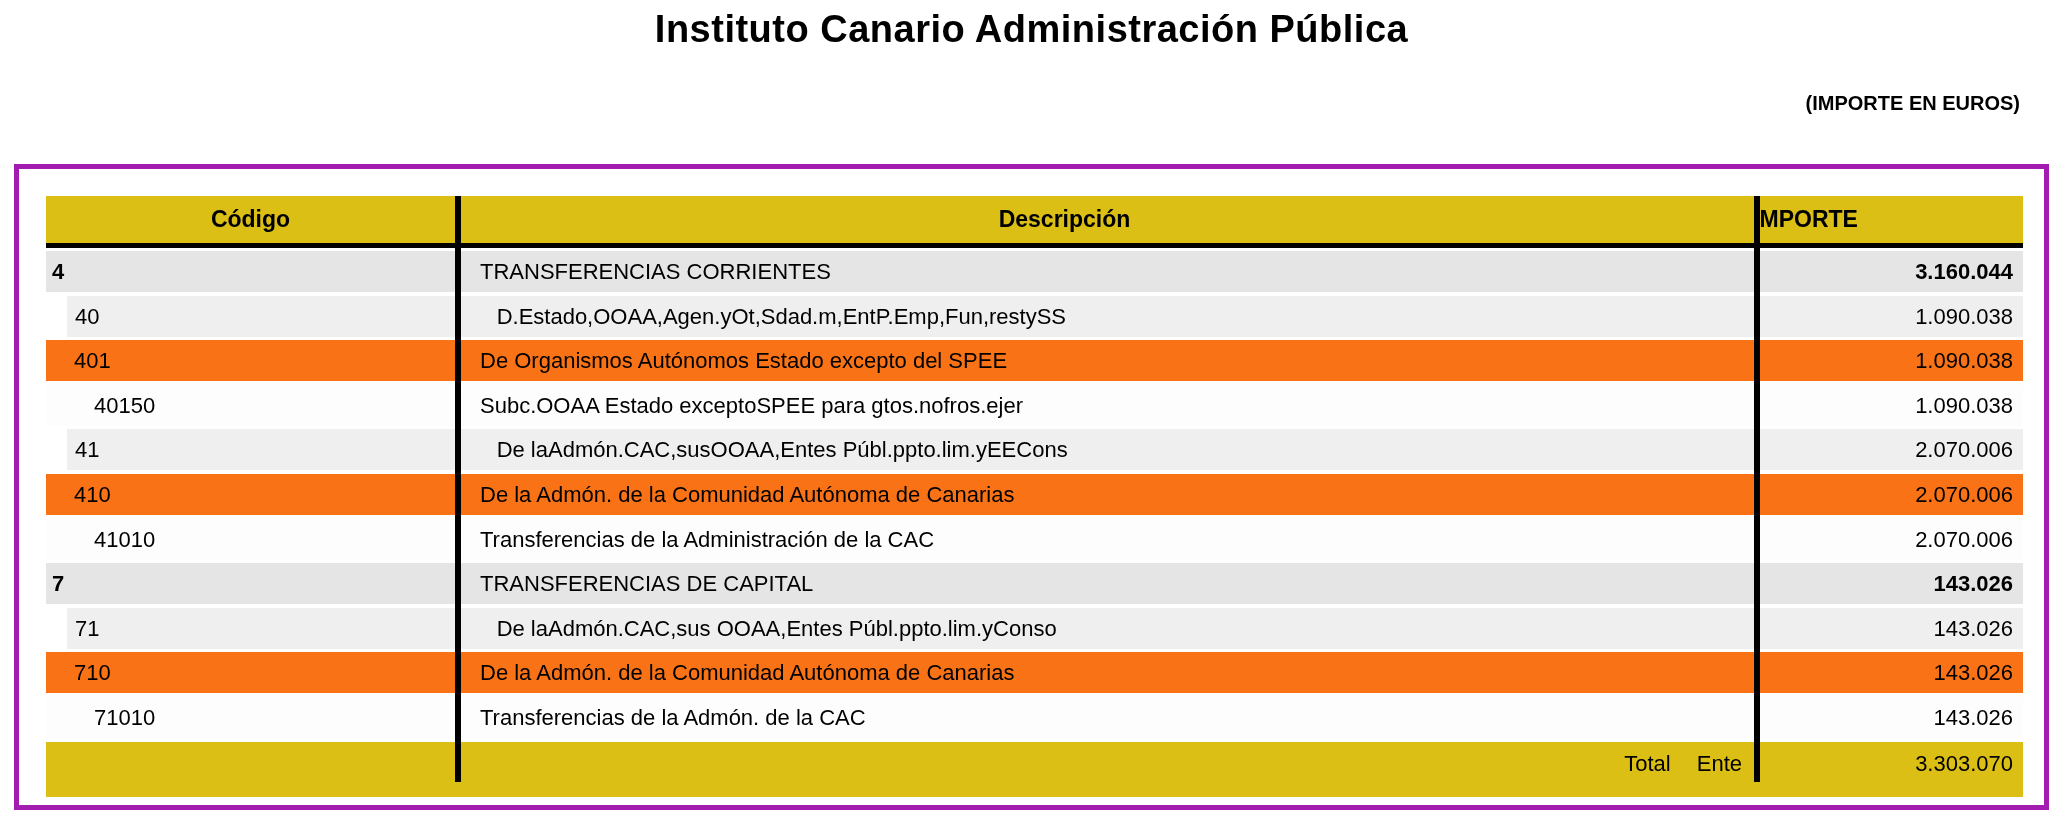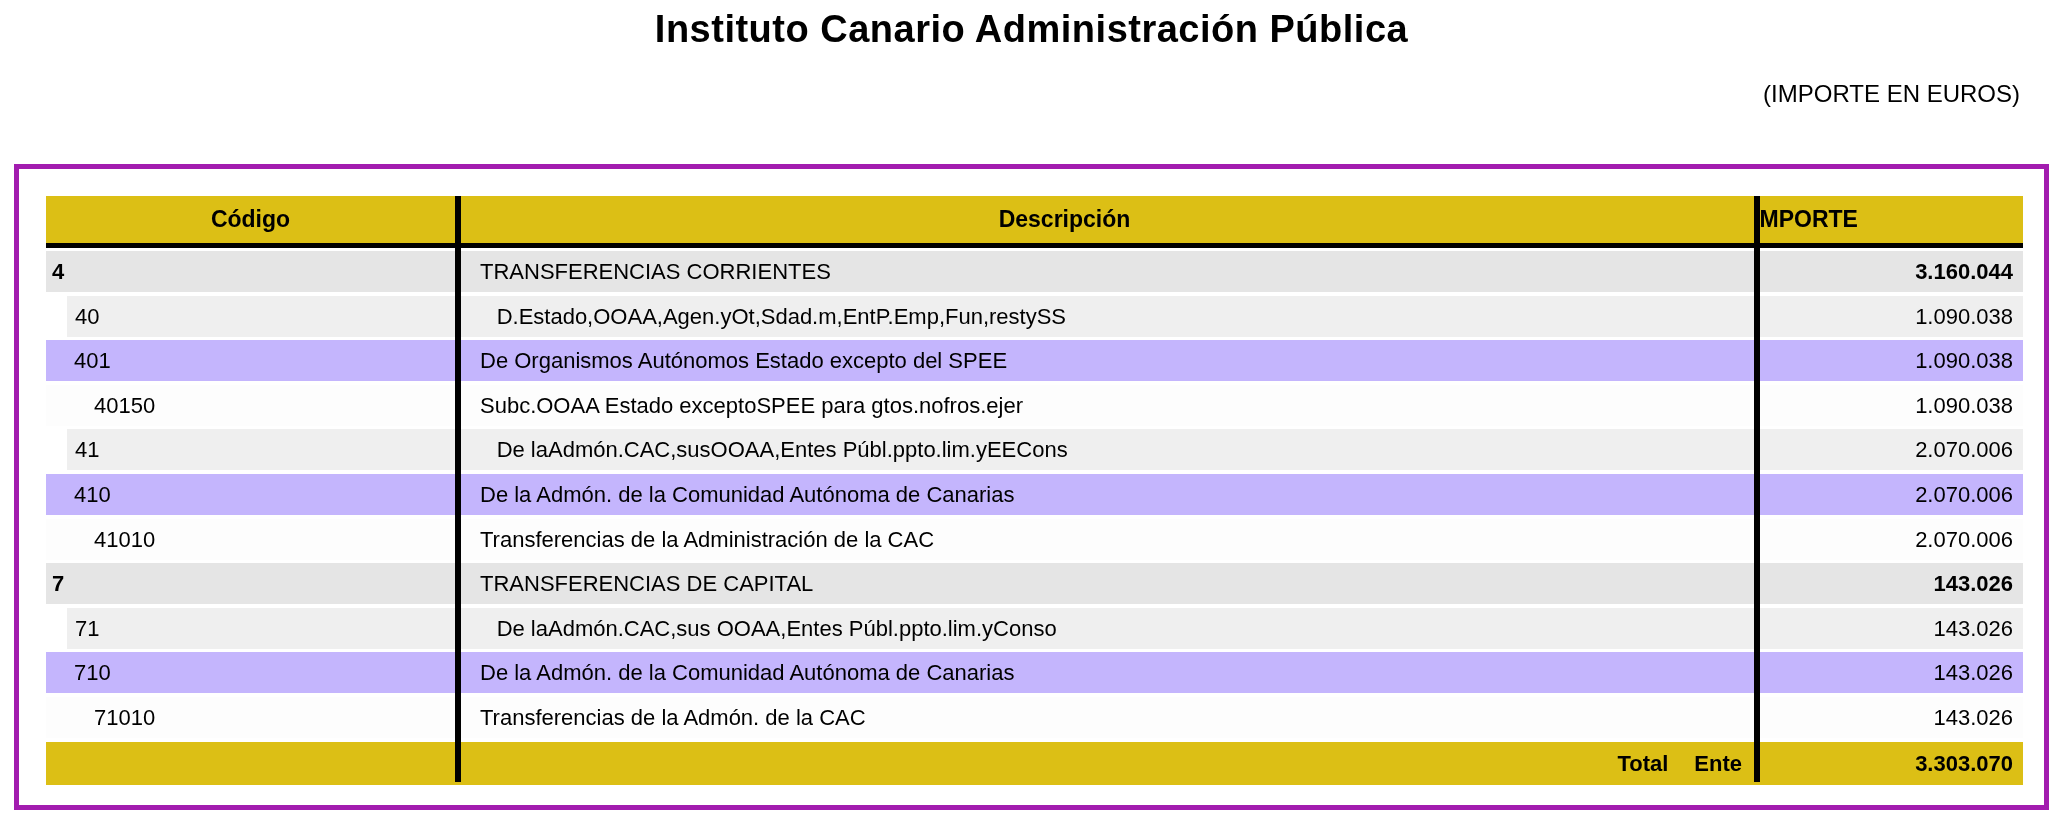--- a/index.html
+++ b/index.html
@@ -11,22 +11,22 @@
     font-family:"Liberation Sans", sans-serif;
     color:#000;
     overflow:hidden;
   }
   .doc-title {
     position:absolute; top:8px; left:0; width:100%;
     text-align:center; font-size:38px; font-weight:bold;
     letter-spacing:0.5px;
   }
   .doc-subtitle {
-    position:absolute; top:80px; right:43px;
-    font-size:24px; font-weight:normal;
+    position:absolute; top:92px; right:43px;
+    font-size:20px; font-weight:bold;
   }
   .frame {
     position:absolute; left:14px; top:164px;
     width:2035px; height:646px;
     border:5px solid #a21caf;
   }
   .cells {
     position:absolute; left:27px; top:27px; width:1977px;
   }
   .header-row {
@@ -38,33 +38,33 @@
   .hc-desc { width:1207px; margin-left:6px; }
   .hc-imp  { width:263px; margin-left:6px; }
   .header-sep { height:5px; background:#000; }
   .rows { padding-top:3px; }
   .row {
     display:flex; height:41px; margin-bottom:3.6px;
     font-size:22px; line-height:41px;
   }
   .row.lvl1 { background:#e5e5e5; }
   .row.lvl2 { background:#efefef;margin-left:21px; }
-  .row.lvl3 { background:#c4b5fd; }
+  .row.lvl3 { background:#f97316; }
   .row.lvl4 { background:#fdfdfd;align-items:center; }
   .cell-code { width:409px; white-space:nowrap; }
   .lvl1 .cell-code { padding-left:6px; }
   .lvl2 .cell-code { padding-left:8px; }
   .lvl3 .cell-code { padding-left:28px; }
   .lvl4 .cell-code { padding-left:48px; }
   .cell-desc { width:1293px; margin-left:6px; padding-left:19px; white-space:nowrap; overflow:hidden; }
   .cell-imp  { width:263px; margin-left:6px; text-align:right; padding-right:10px; white-space:nowrap; }
   .row.em .cell-code, .row.em .cell-imp { font-weight:bold; }
   .total-row {
-    display:flex; height:43px; background:var(--accent);
-    font-size:22px; line-height:43px; font-weight:bold;
+    display:flex; height:55px; background:var(--accent);
+    font-size:22px; line-height:43px; font-weight:normal;
   }
   .total-labels {
     width:1708px; display:flex; justify-content:flex-end;
     gap:26px; padding-right:12px;
   }
   .total-amount { width:263px; margin-left:6px; text-align:right; padding-right:10px; }
   .vline {
     position:absolute; top:0; width:6px; height:586px; background:#000;
   }
   .vline-1 { left:409px; }

